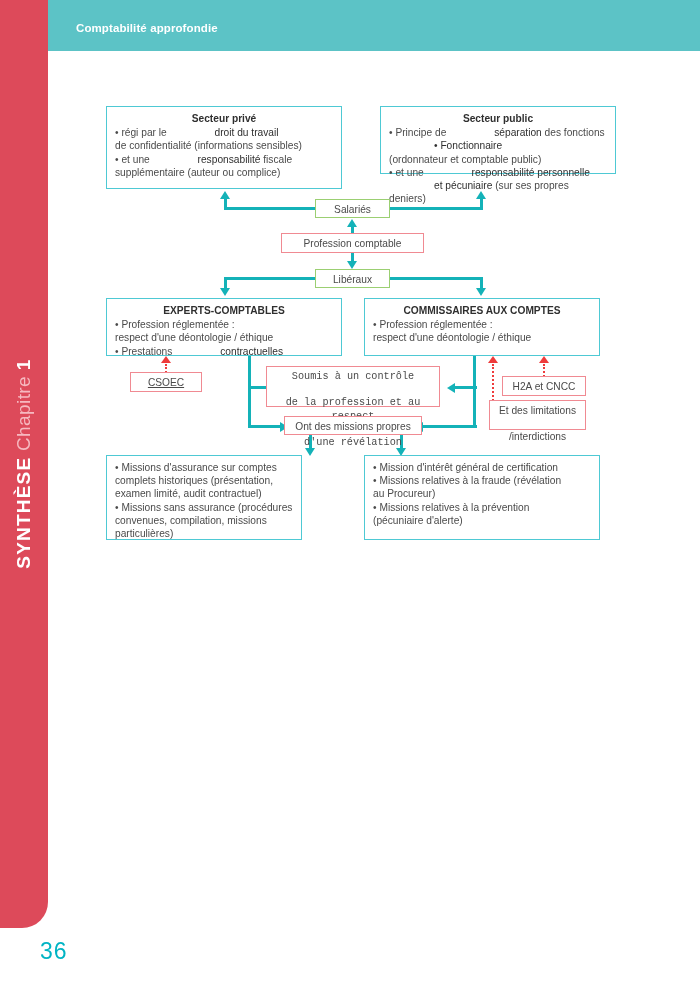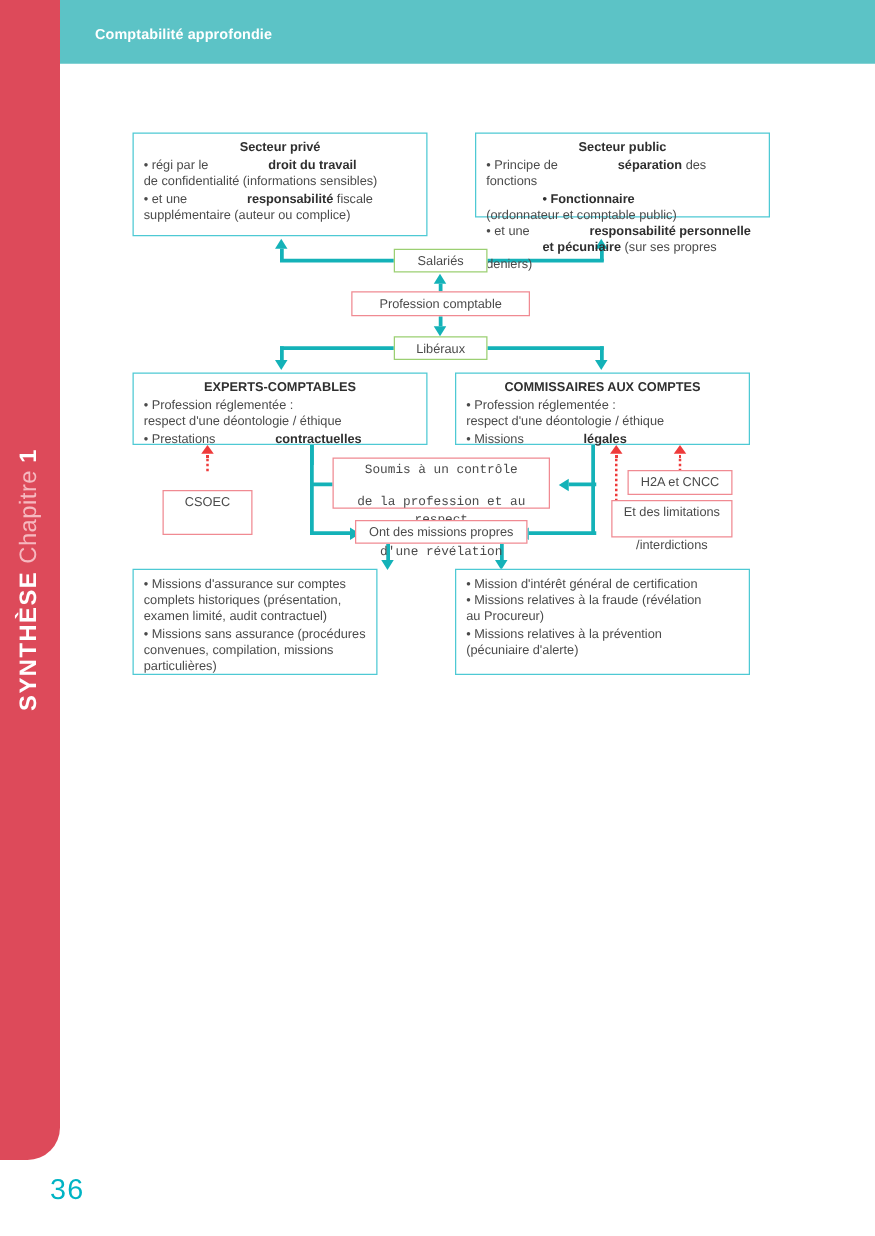--- a/index.html
+++ b/index.html
@@ -58,21 +58,21 @@
     font-size:10.2px;
     line-height:13.2px;
     color:#4a4a4a;
     padding:5px 8px;
     z-index:5;
   }
   .box.teal{border:1.3px solid #4ec9d4;}
   .box.red{border:1.3px solid #f08a92;}
   .box.green{border:1.3px solid #9bcf72;}
   .box .hd{display:block;text-align:center;font-weight:bold;color:#2f2f2f;margin-bottom:1px;}
-  .box b{font-weight:bold;color:#2f2f2f;padding-left:45px;}
+  .box b{font-weight:normal;color:#2f2f2f;padding-left:45px;}
   .box.center{display:flex;align-items:flex-start;justify-content:center;text-align:center;padding:3px 8px;}
   .box.center span{display:block;width:100%;}
 
   
   .ln{position:absolute;background:#14b2b8;z-index:2;}
   .ln.h{height:3.2px;}
   .ln.v{width:3.2px;}
 
   
   .ah{position:absolute;width:0;height:0;z-index:3;}
@@ -159,37 +159,36 @@
     <span class="hd">EXPERTS-COMPTABLES</span>
     <div>• Profession réglementée :</div>
     <div>respect d'une déontologie / éthique</div>
     <div><span>• Prestations </span><b>contractuelles</b></div>
   </div>
 
   <div class="box teal" style="left:364px;top:298px;width:236px;height:58px;">
     <span class="hd">COMMISSAIRES AUX COMPTES</span>
     <div>• Profession réglementée :</div>
     <div>respect d'une déontologie / éthique</div>
-    <div><span>• Missions </span><b>légales</b></div>
   </div>
 
   <div class="ln v" style="left:248px;top:356px;height:16px;"></div>
   <div class="ln v" style="left:248px;top:356px;height:71px;"></div>
   <div class="ln h" style="left:248px;top:386px;width:20px;"></div>
   <div class="ah right" style="left:268px;top:383px;"></div>
   <div class="ln h" style="left:248px;top:425px;width:32px;"></div>
   <div class="ah right" style="left:280px;top:422px;"></div>
 
   <div class="ln v" style="left:473px;top:356px;height:71px;"></div>
   <div class="ln h" style="left:455px;top:386px;width:22px;"></div>
   <div class="ah left" style="left:447px;top:383px;"></div>
   <div class="ln h" style="left:423px;top:425px;width:54px;"></div>
   <div class="ah left" style="left:415px;top:422px;"></div>
 
-  <div class="box red center" style="left:130px;top:392px;width:72px;height:36px;">
+  <div class="box red center" style="left:130px;top:372px;width:72px;height:20px;text-decoration:underline;">
     <span>CSOEC</span>
   </div>
   <div class="dln" style="left:165px;top:364px;height:13px;"></div>
   <div class="dah" style="left:161px;top:356px;"></div>
 
   <div class="box red center" style="left:266px;top:366px;width:174px;height:41px;font-family:Liberation Mono, monospace;">
     <span>
       <span>Soumis à un contrôle</span><br>
       <span>de la profession et au respect</span><br>
       <span>d'une révélation</span>

